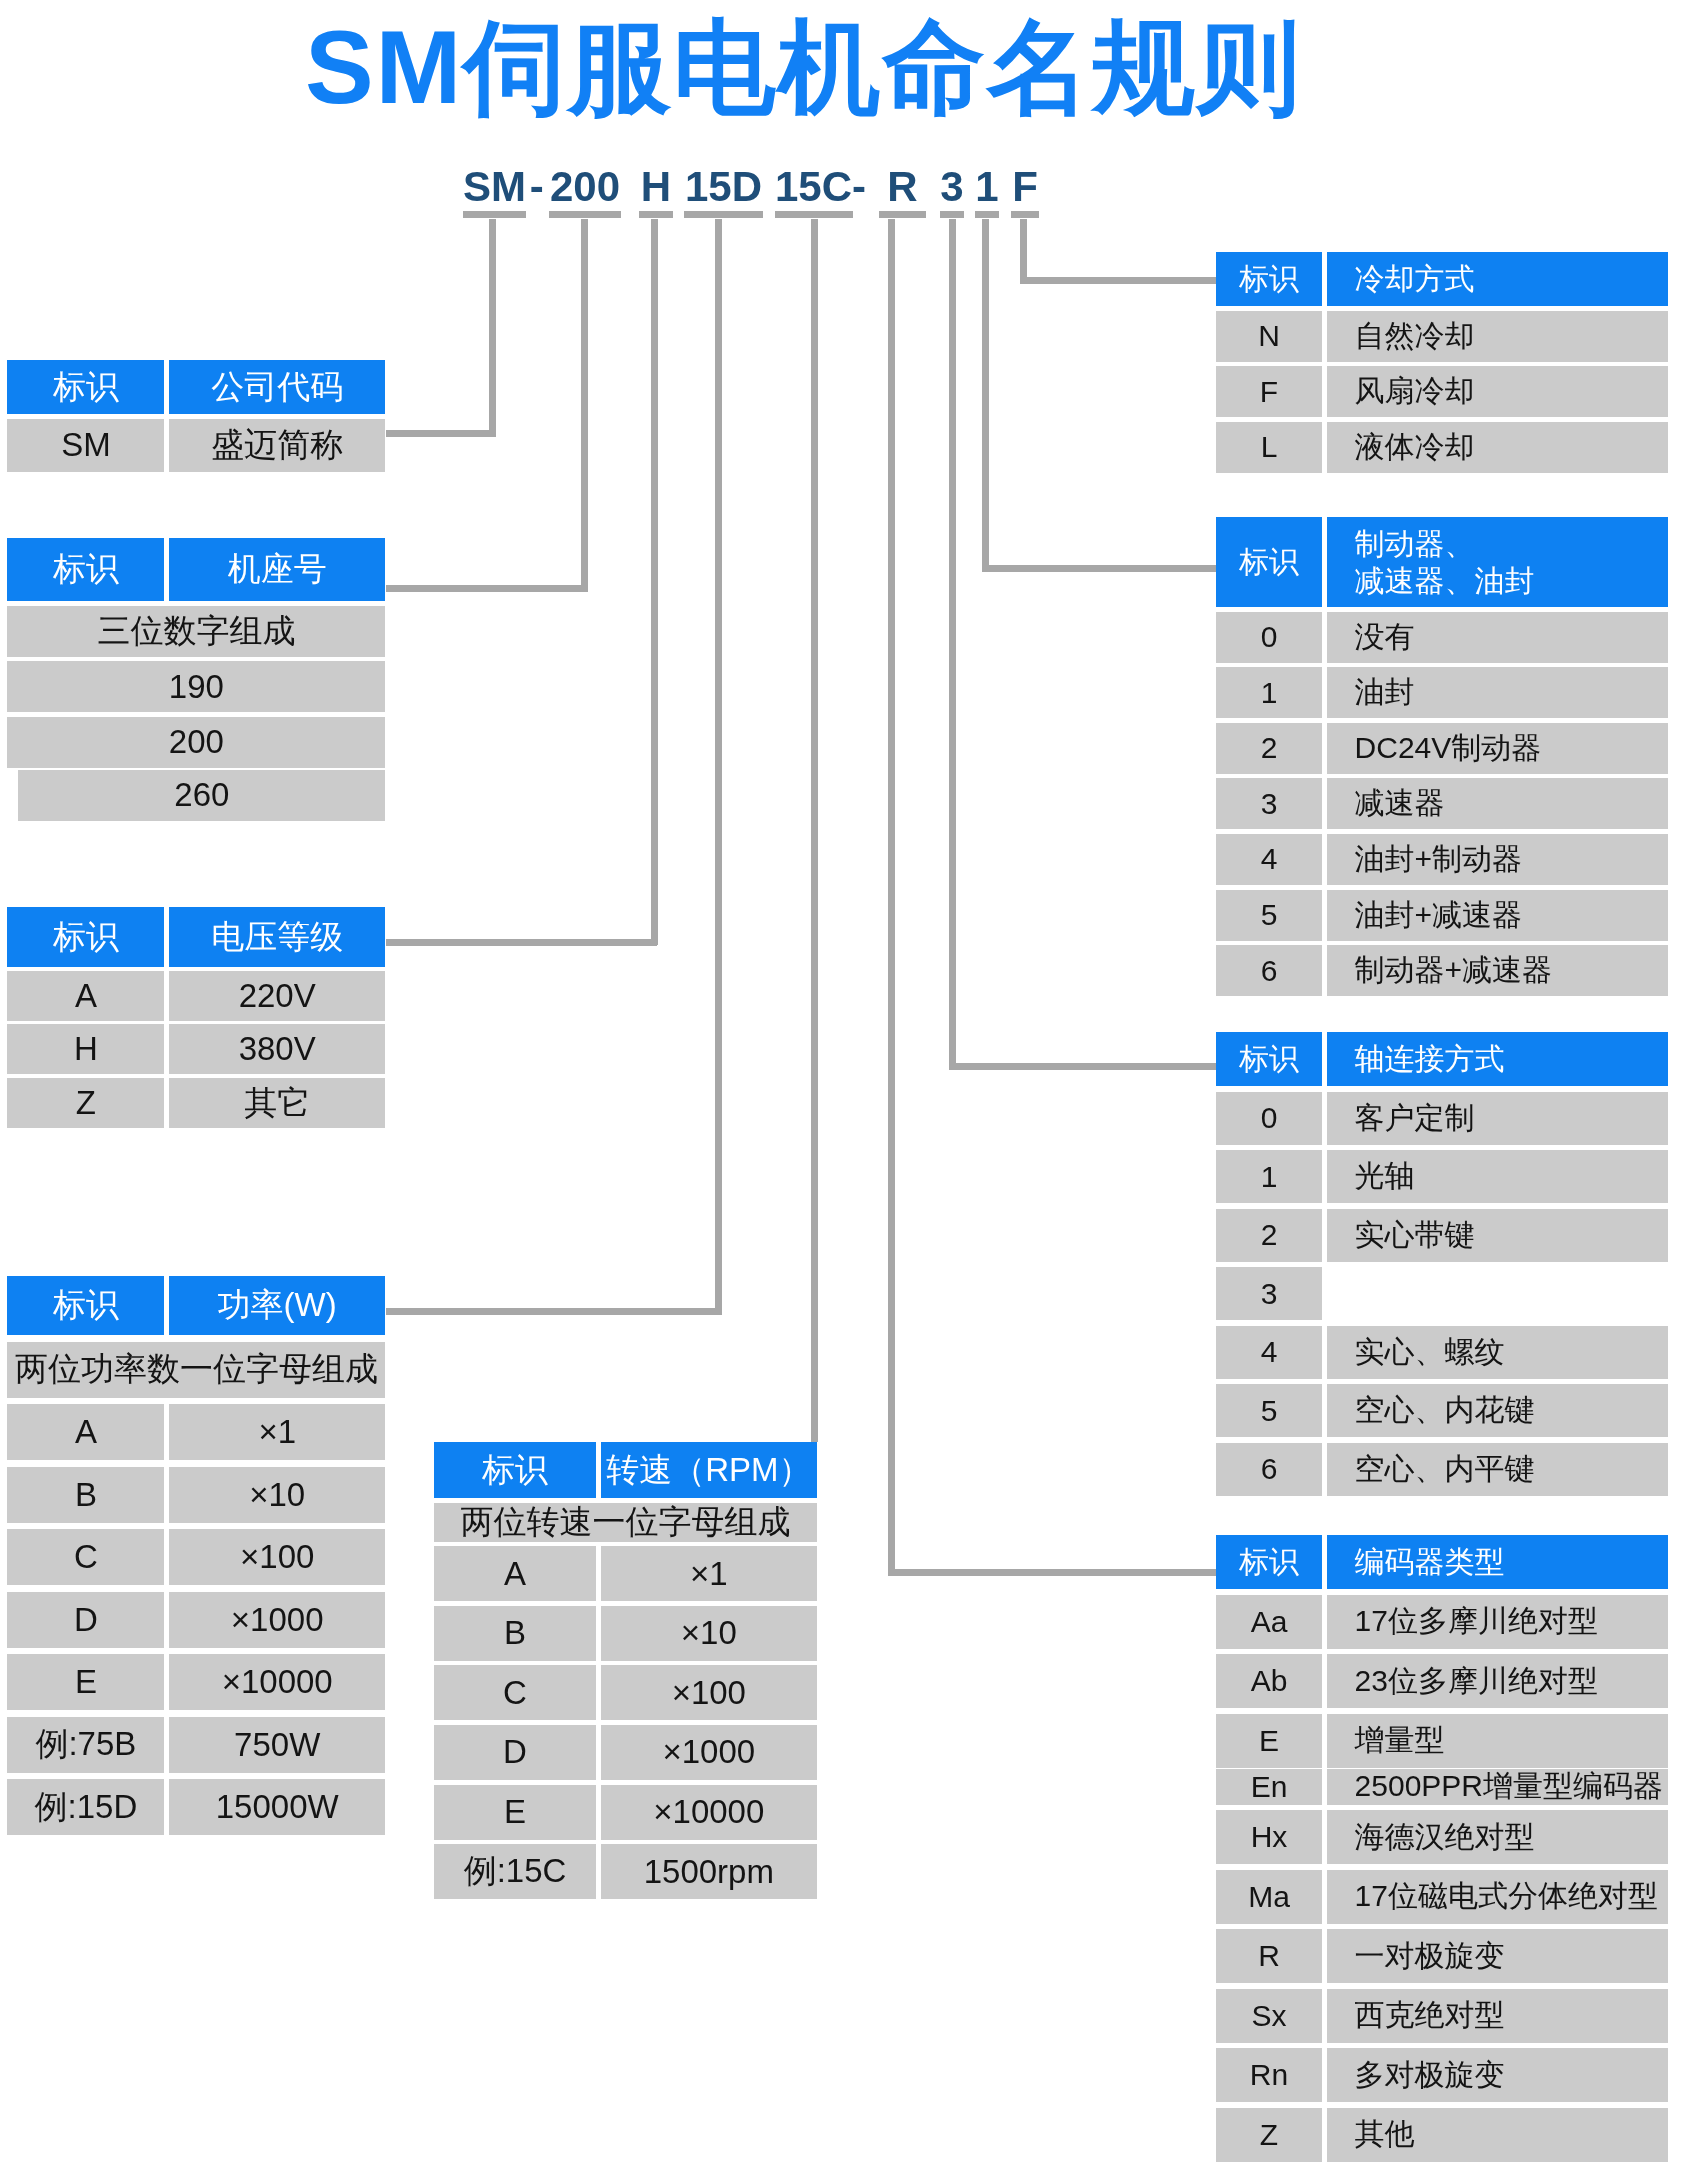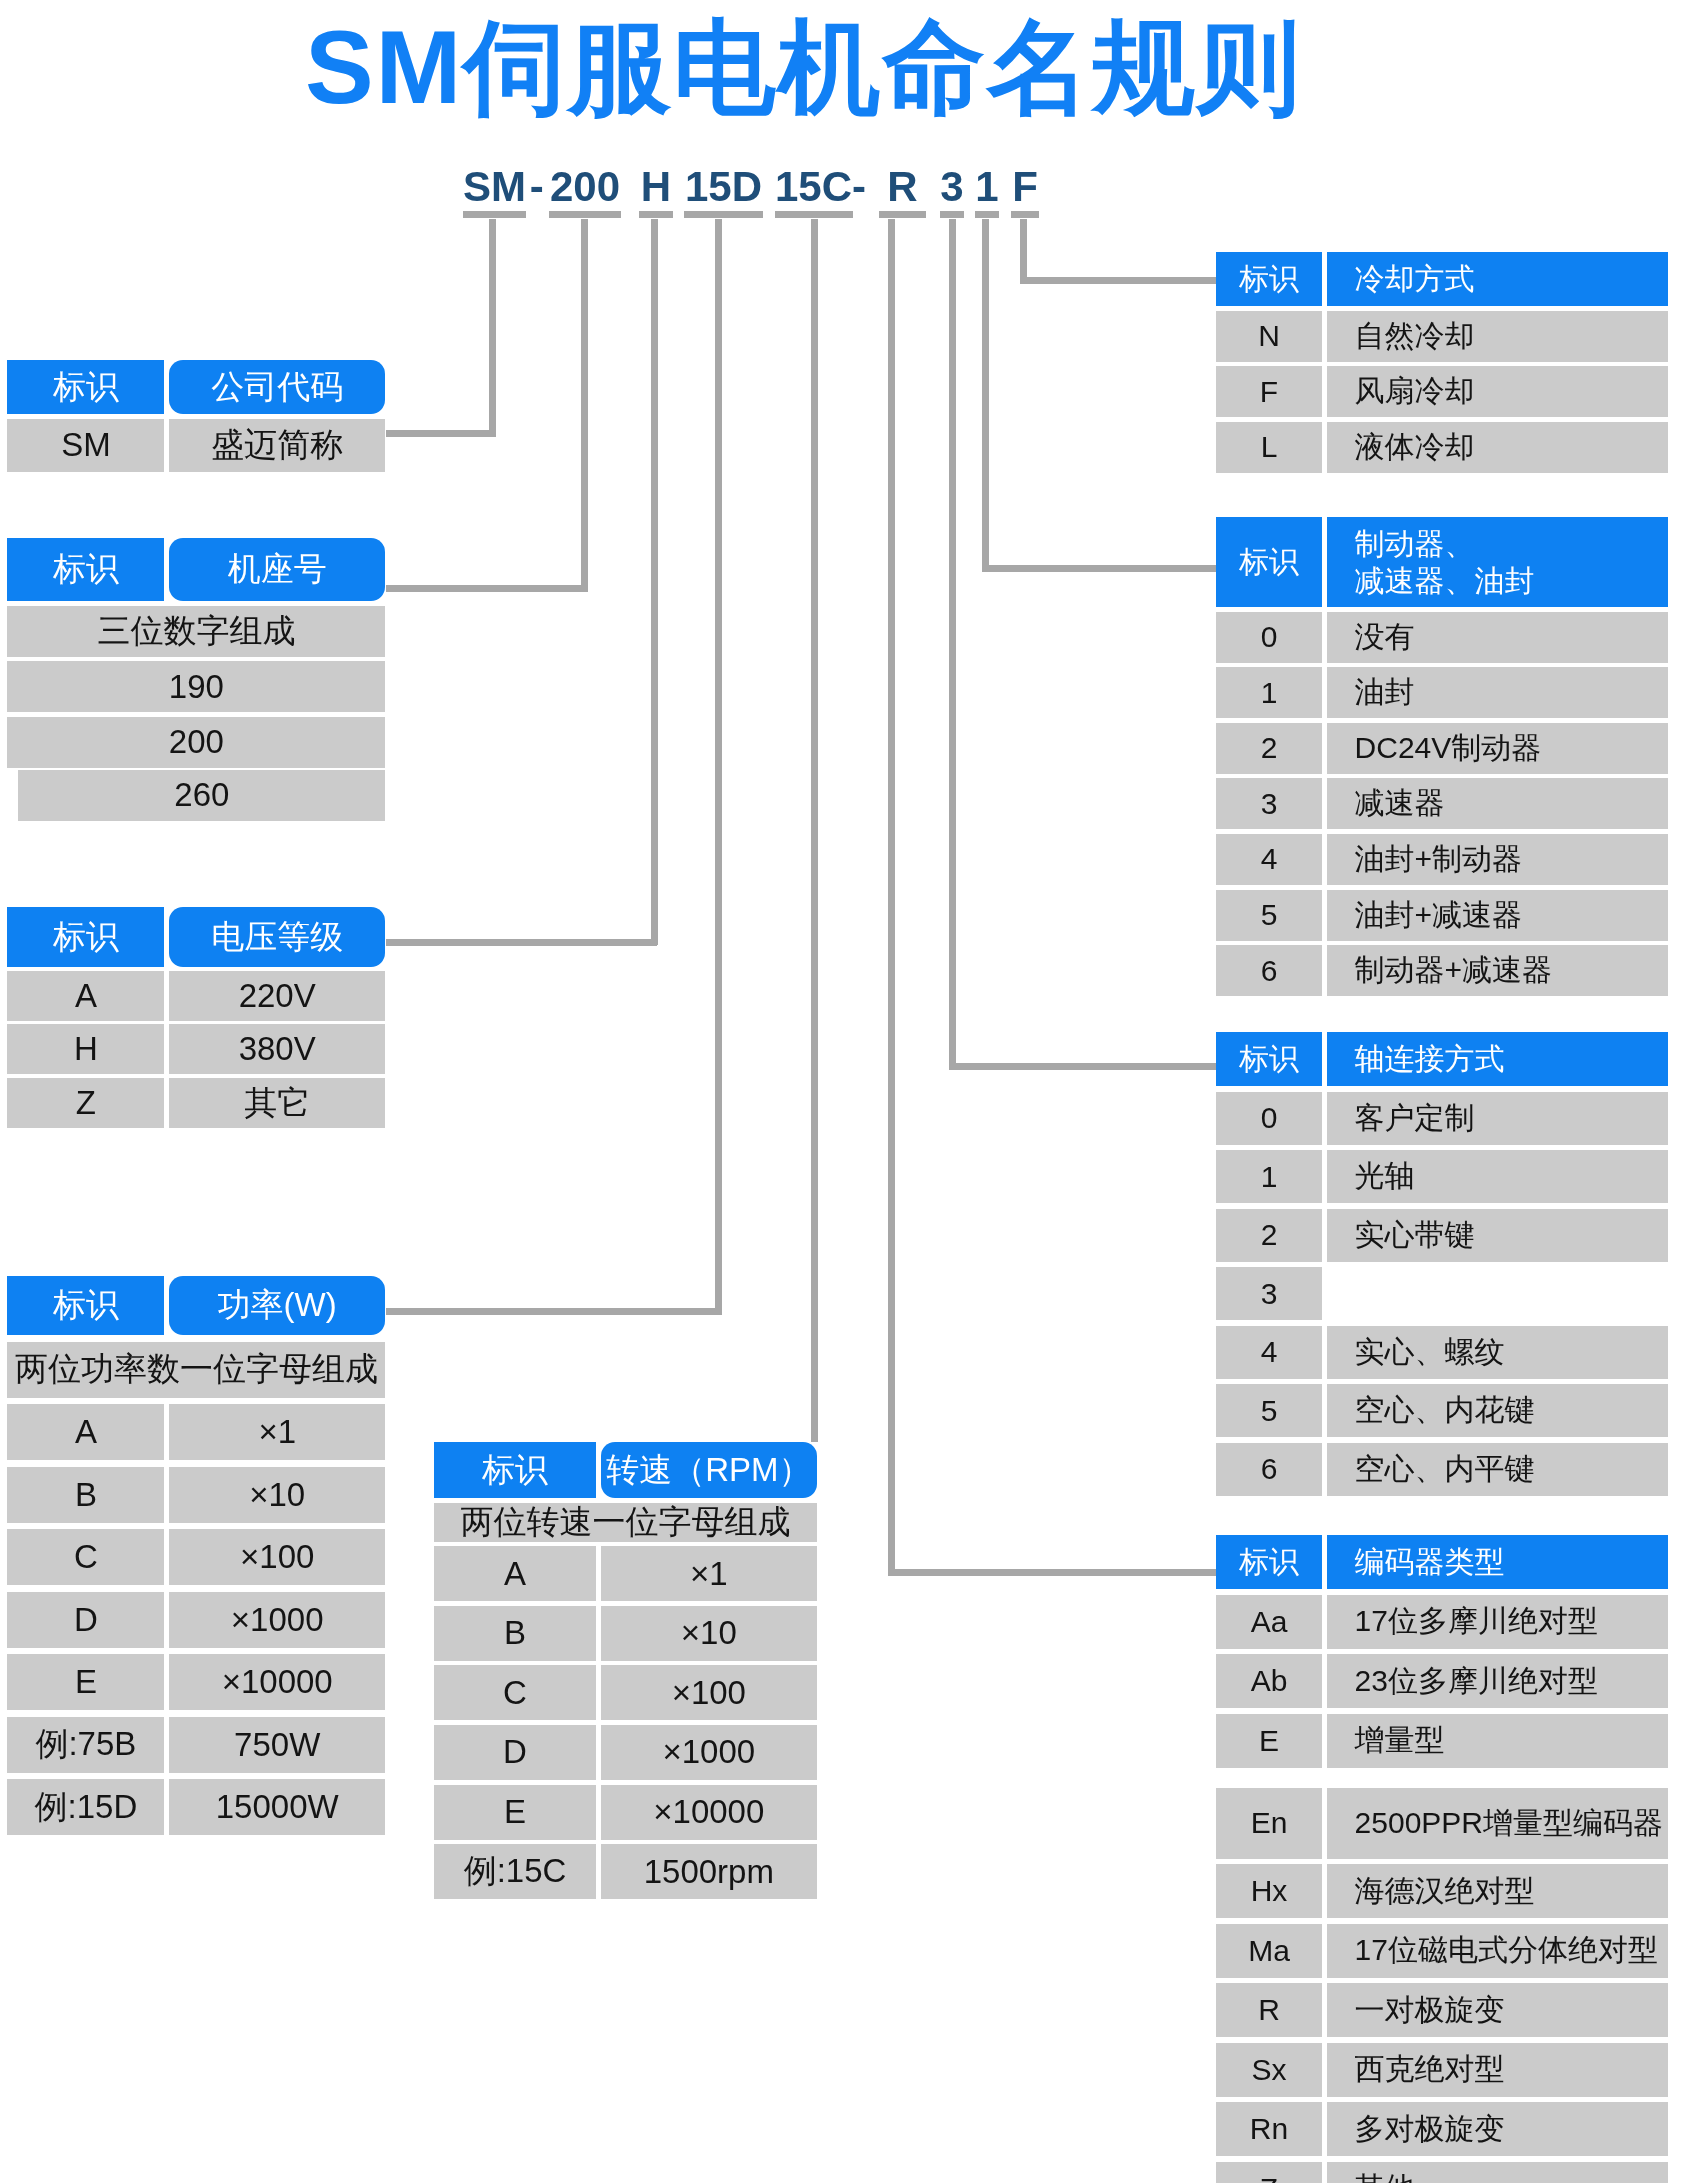--- a/index.html
+++ b/index.html
@@ -34,21 +34,21 @@
   .cell{
     display:flex;align-items:center;justify-content:center;
     background:var(--cell-gray);color:var(--ink);
     font-size:33px;box-sizing:border-box;white-space:nowrap;
   }
   .c1{flex:none;}
   .c2{flex:1;margin-left:4.6px;}
   .spanfull{flex:1;}
   .hcell{background:var(--blue);color:#ffffff;}
   .hcell.c2{white-space:pre-line;text-align:left;}
-  .tbl:not(.rt) .hcell.c2{justify-content:center;text-align:center;border-radius:14px;}
+  .tbl:not(.rt) .hcell.c2{justify-content:center;text-align:center;}
   .rt .cell{font-size:30px;}
   .rt .c2{justify-content:flex-start;padding-left:28px;}
   .rt .hcell.c2{justify-content:flex-start;padding-left:28px;line-height:1.25;}
 </style>
 </head>
 <body>
 
 <div id="canvas">
   <h1 id="page-title">SM伺服电机命名规则</h1>
 
@@ -313,21 +313,21 @@
         <div class="cell c2">17位多摩川绝对型</div>
       </div>
       <div class="trow" style="height: 54px; margin-top: 5.5px;">
         <div class="cell c1" style="width: 106px;">Ab</div>
         <div class="cell c2">23位多摩川绝对型</div>
       </div>
       <div class="trow" style="height: 54px; margin-top: 5.5px;">
         <div class="cell c1" style="width: 106px;">E</div>
         <div class="cell c2">增量型</div>
       </div>
-      <div class="trow" style="height: 71px; margin-top: 20px; border-radius: 25px;">
+      <div class="trow" style="height: 36px; margin-top: 1px; border-radius: 25px;">
         <div class="cell c1" style="width: 106px;">En</div>
         <div class="cell c2">2500PPR增量型编码器</div>
       </div>
       <div class="trow" style="height: 54px; margin-top: 5.5px;">
         <div class="cell c1" style="width: 106px;">Hx</div>
         <div class="cell c2">海德汉绝对型</div>
       </div>
       <div class="trow" style="height: 54px; margin-top: 5.5px;">
         <div class="cell c1" style="width: 106px;">Ma</div>
         <div class="cell c2">17位磁电式分体绝对型</div>

